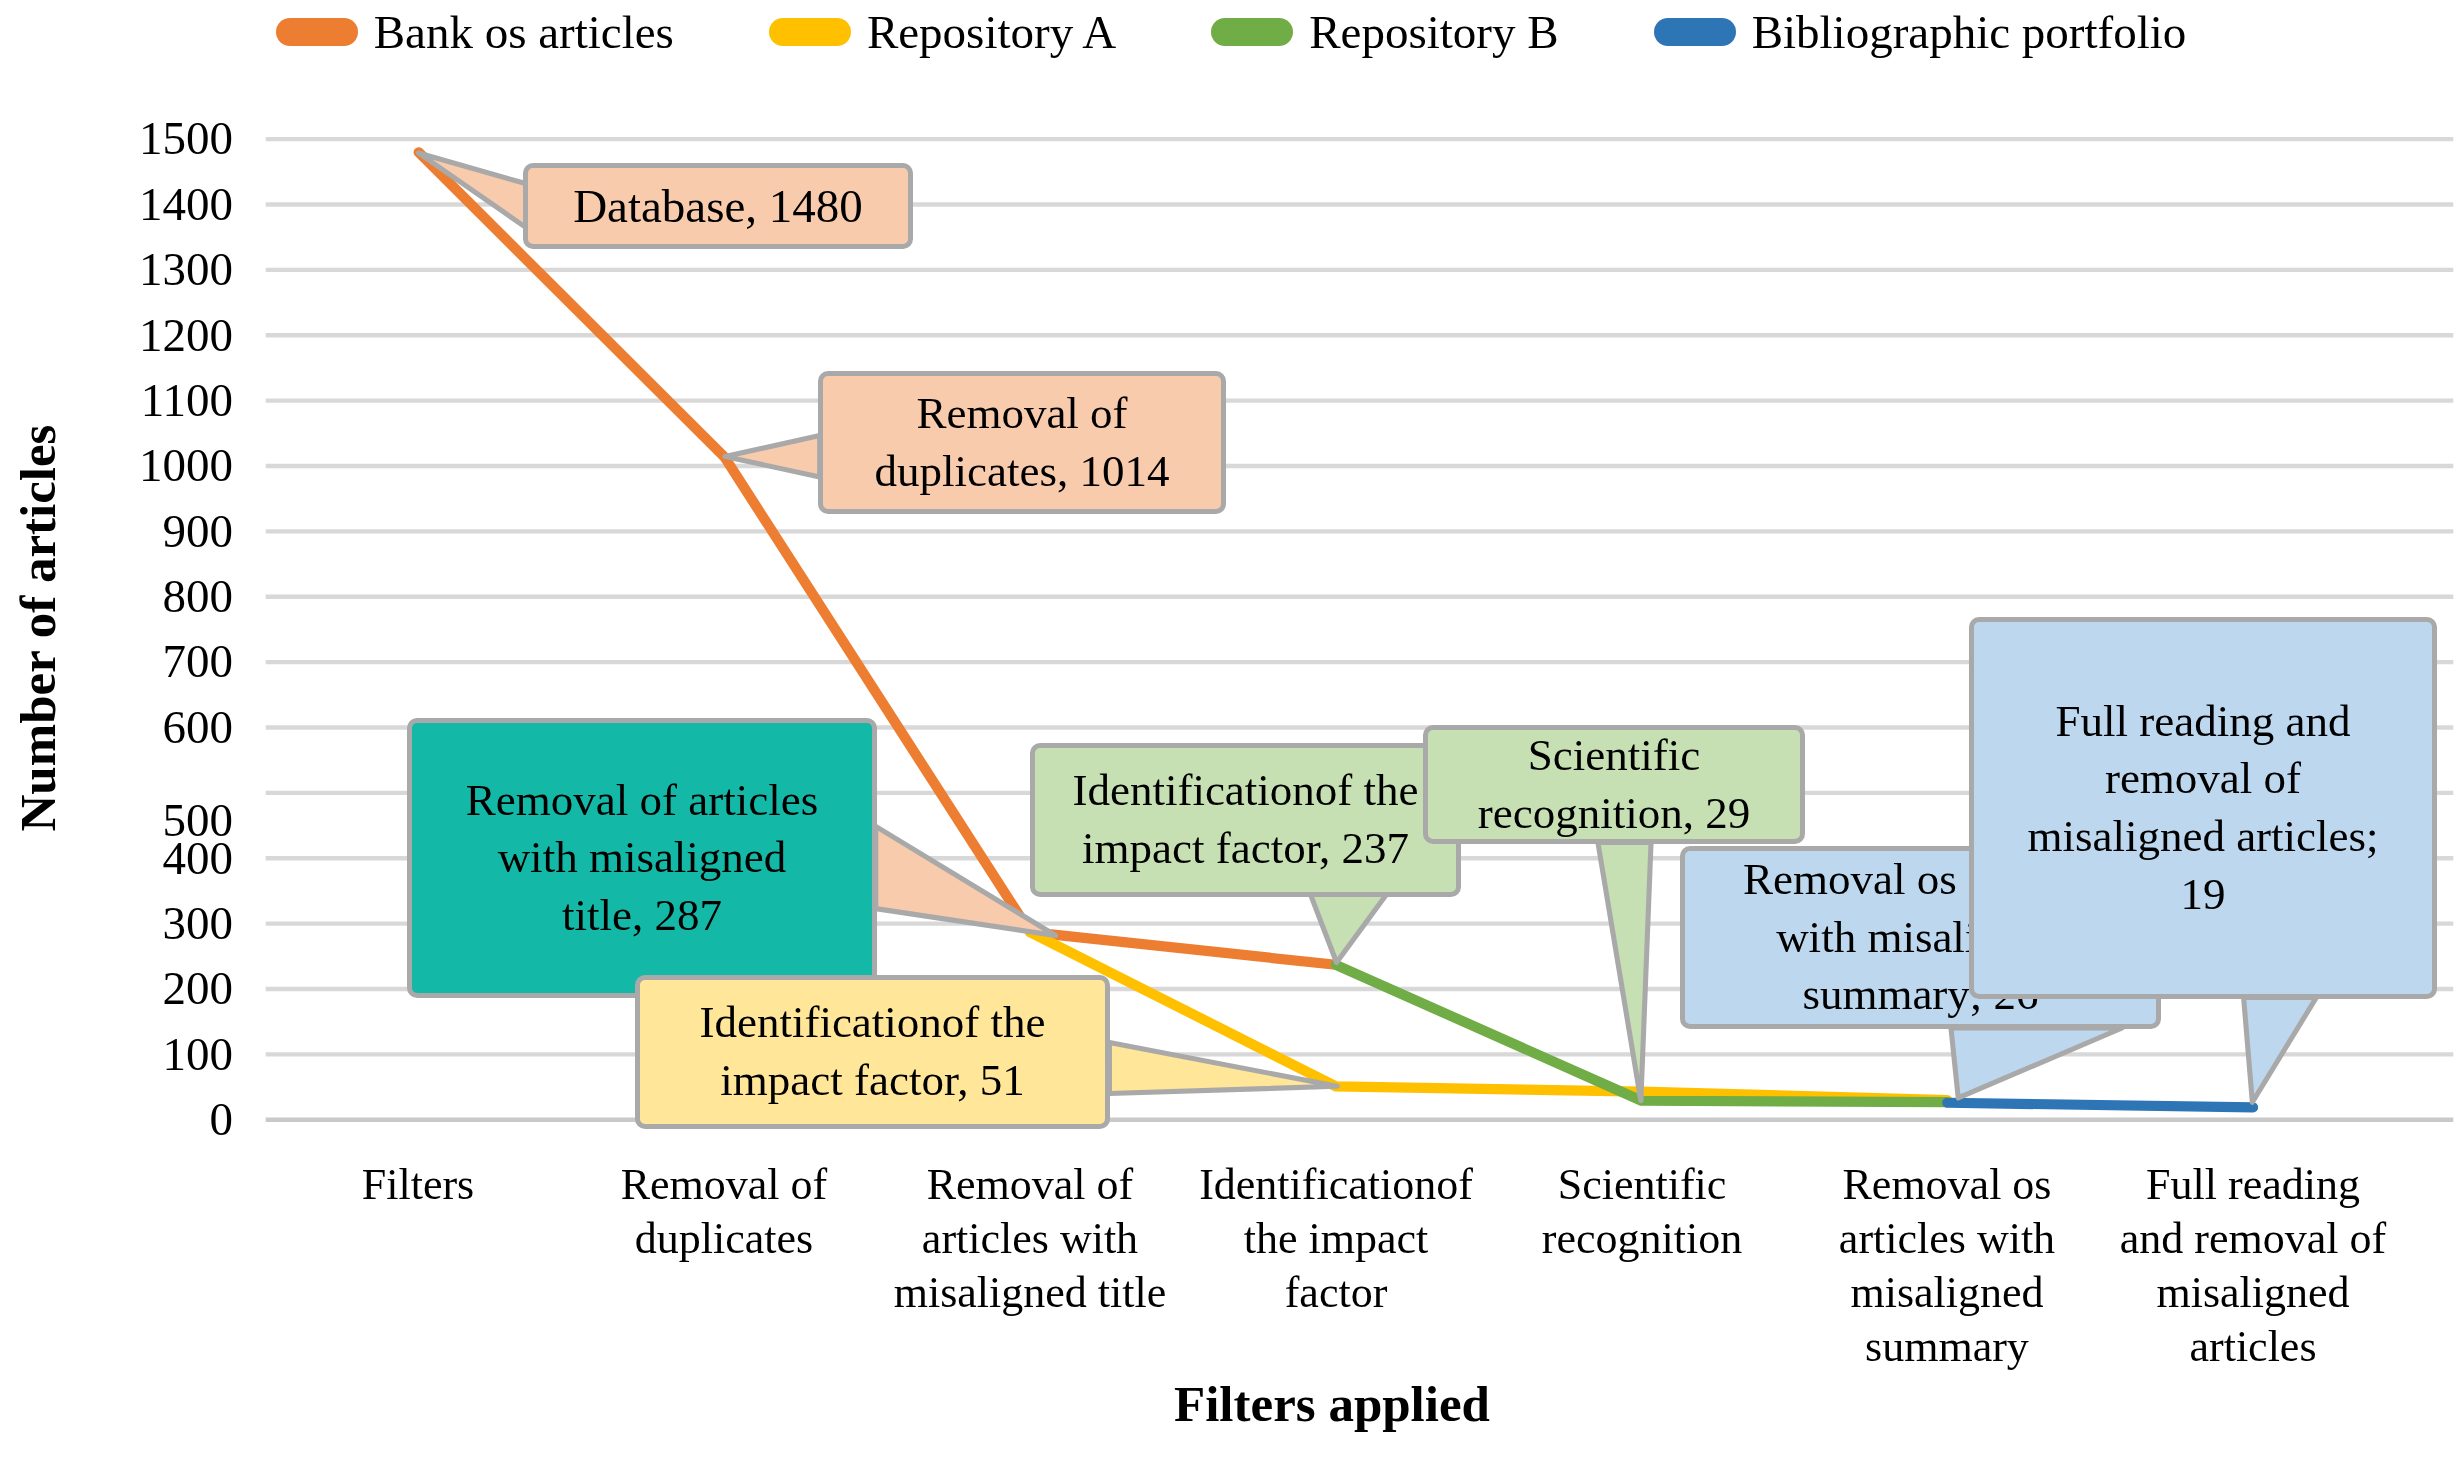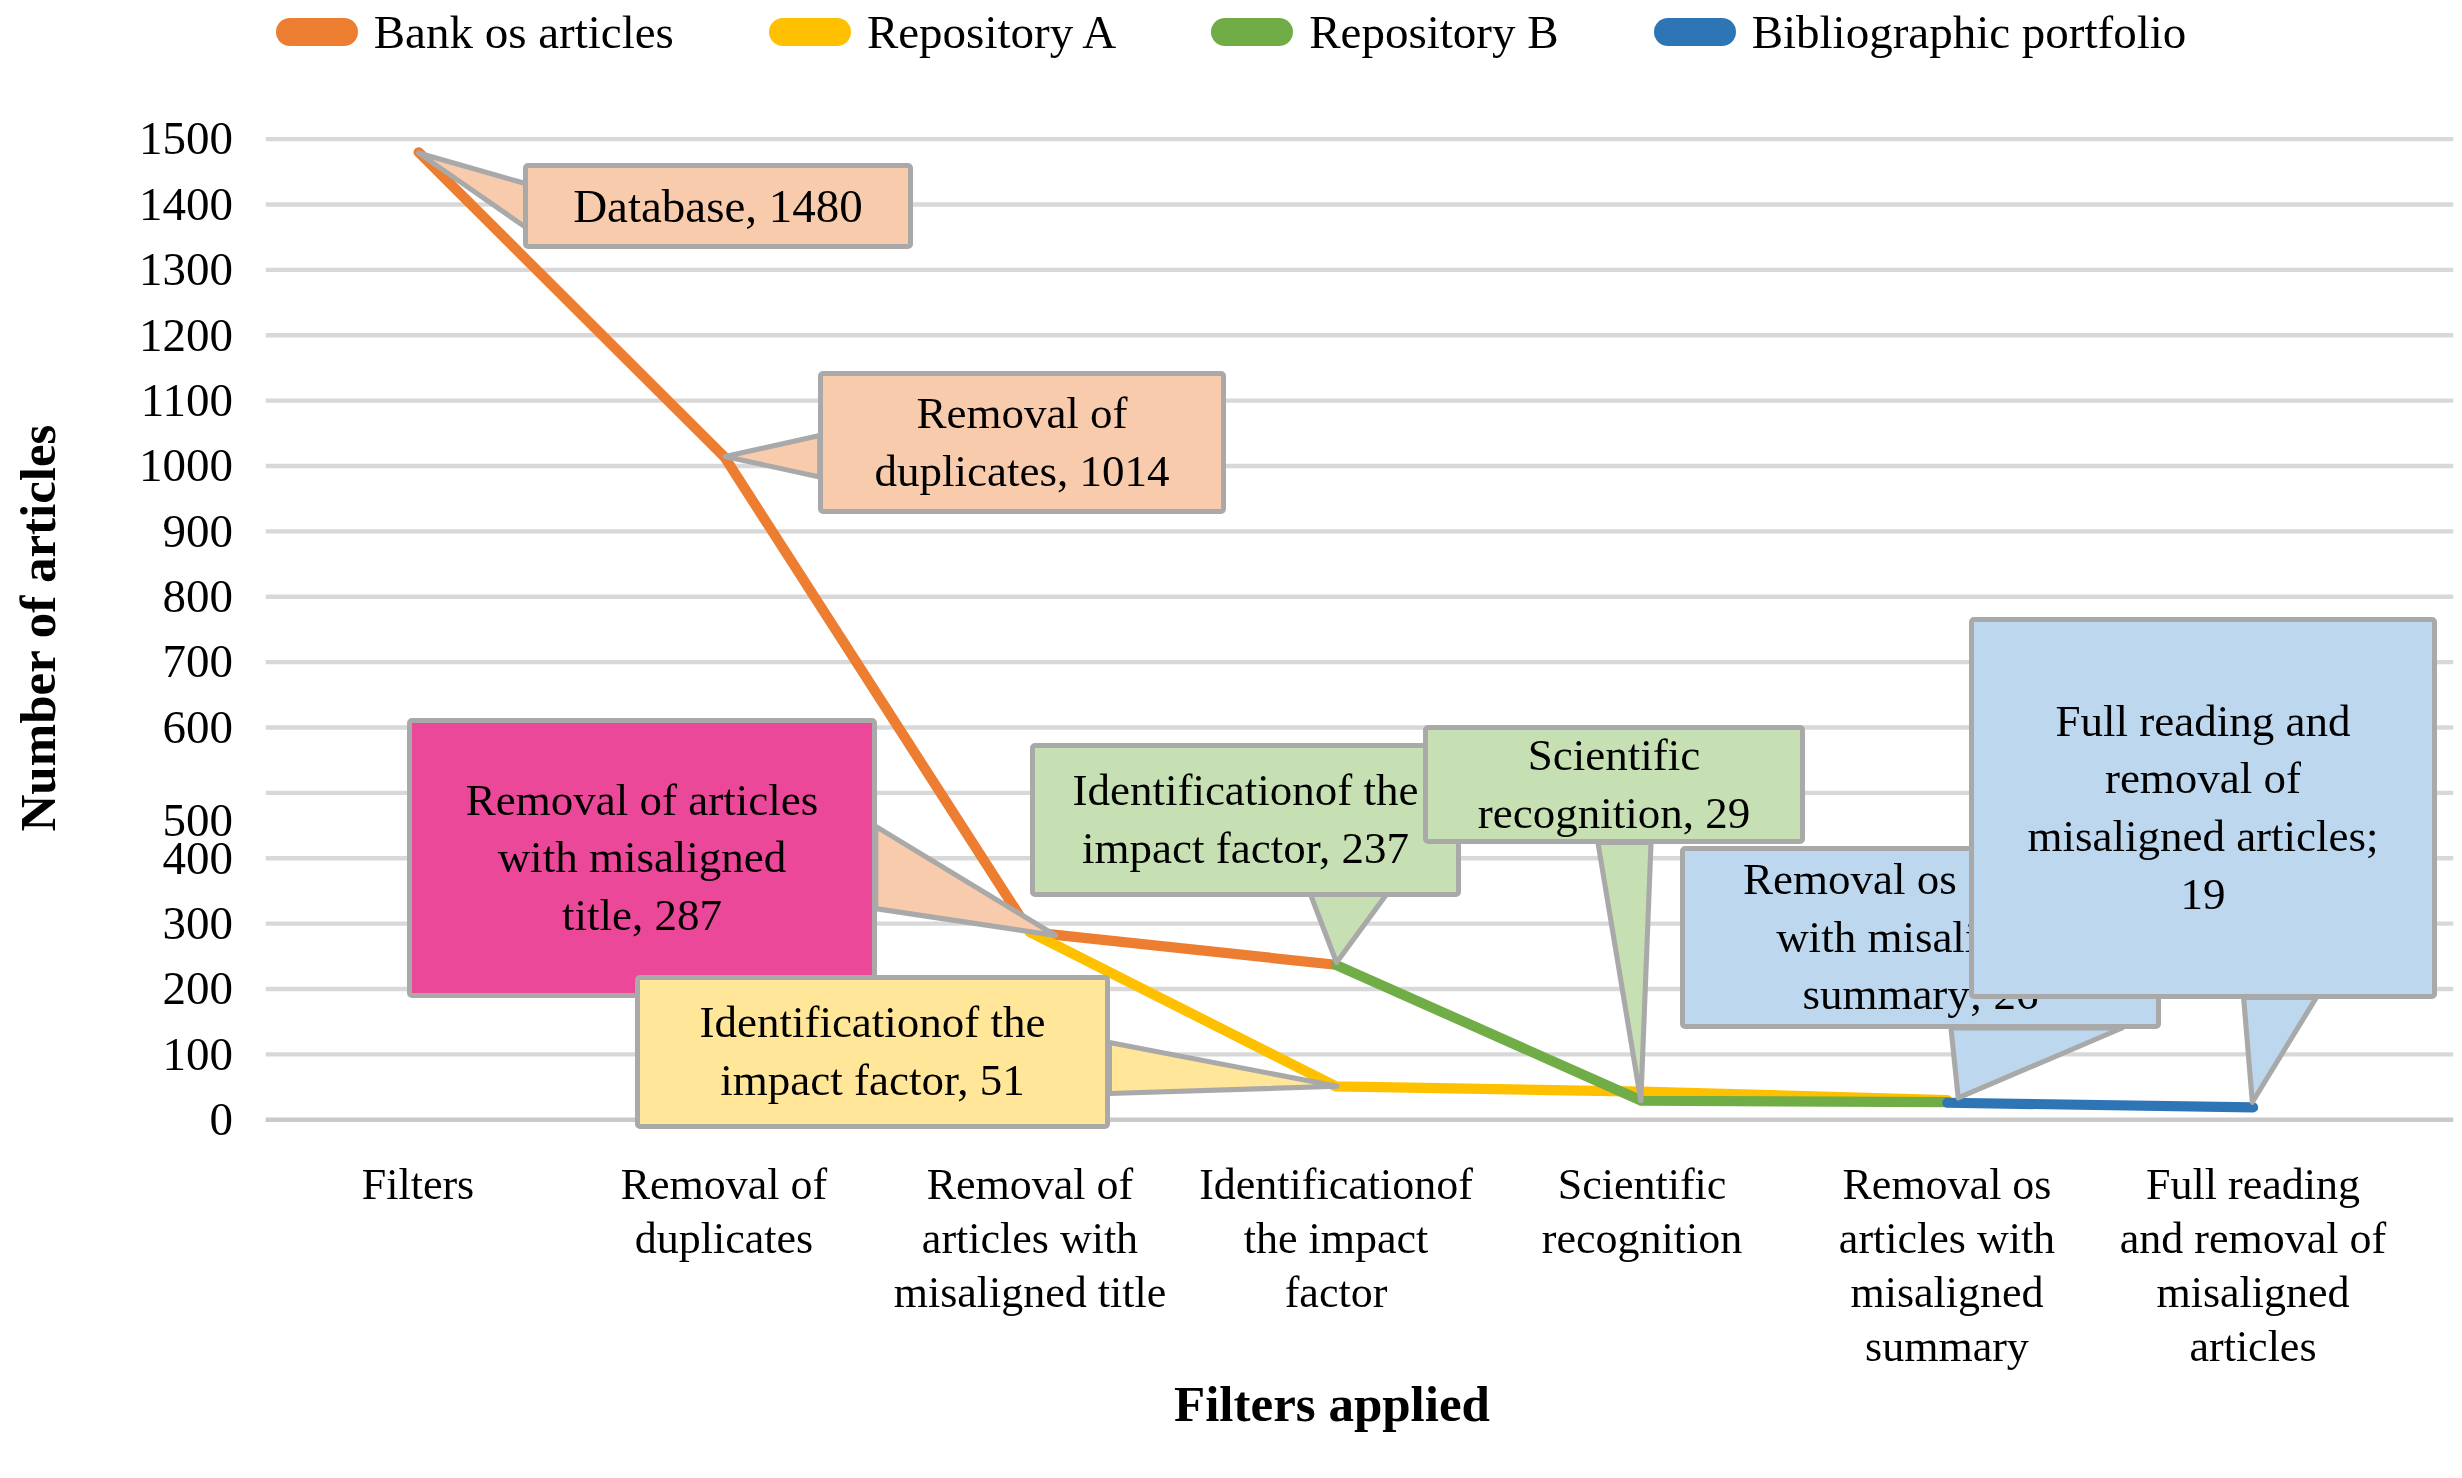--- a/index.html
+++ b/index.html
@@ -20,21 +20,21 @@
   }
   #x-axis-title{
     position:absolute;left:1332px;top:1375px;transform:translateX(-50%);
     font-weight:bold;font-size:51px;white-space:nowrap;
   }
   
   .y-tick{position:absolute;width:189px;text-align:right;font-size:47px;line-height:55px;}
   .x-tick{position:absolute;width:320px;text-align:center;font-size:44px;line-height:54px;white-space:pre-line;}
   
   .callout{
-    position:absolute;border:5.1px solid #A9A9A9;border-radius:5px;box-sizing:border-box;
+    position:absolute;border:5.1px solid #A9A9A9;border-radius:10px;box-sizing:border-box;
     display:flex;align-items:center;justify-content:center;text-align:center;
     font-size:45px;line-height:1.28;white-space:pre-line;overflow:hidden;
   }
 </style>
 </head>
 <body>
 
 <div id="canvas">
 
   <svg id="chart-svg" width="2462" height="1478" viewBox="0 0 3382 2030">
@@ -127,21 +127,21 @@
       <div class="x-tick" style="left: 2093px; top: 1158px;">Full reading
 and removal of
 misaligned
 articles</div>
     </div>
 
   <div id="callouts">
       <div class="callout" style="left: 523px; top: 163px; width: 390px; height: 86px; background: rgb(248, 203, 173); font-size: 47px;">Database, 1480</div>
       <div class="callout" style="left: 818px; top: 371px; width: 408px; height: 143px; background: rgb(248, 203, 173); font-size: 45px;">Removal of
 duplicates, 1014</div>
-      <div class="callout" style="left: 407px; top: 718px; width: 470px; height: 280px; background: #ec4899; font-size: 45px;">Removal of articles
+      <div class="callout" style="left: 407px; top: 718px; width: 470px; height: 280px; background: #14b8a6; font-size: 45px;">Removal of articles
 with misaligned
 title, 287</div>
       <div class="callout" style="left: 635px; top: 975px; width: 475px; height: 154px; background: rgb(255, 230, 153); font-size: 45px;">Identificationof the
 impact factor, 51</div>
       <div class="callout" style="left: 1030px; top: 743px; width: 431px; height: 154px; background: rgb(198, 224, 180); font-size: 45px;">Identificationof the
 impact factor, 237</div>
       <div class="callout" style="left: 1423px; top: 725px; width: 382px; height: 119px; background: rgb(198, 224, 180); font-size: 45px;">Scientific
 recognition, 29</div>
       <div class="callout" style="left: 1680px; top: 846px; width: 481px; height: 183px; background: rgb(189, 215, 238); font-size: 45px;">Removal os articles
 with misaligned

